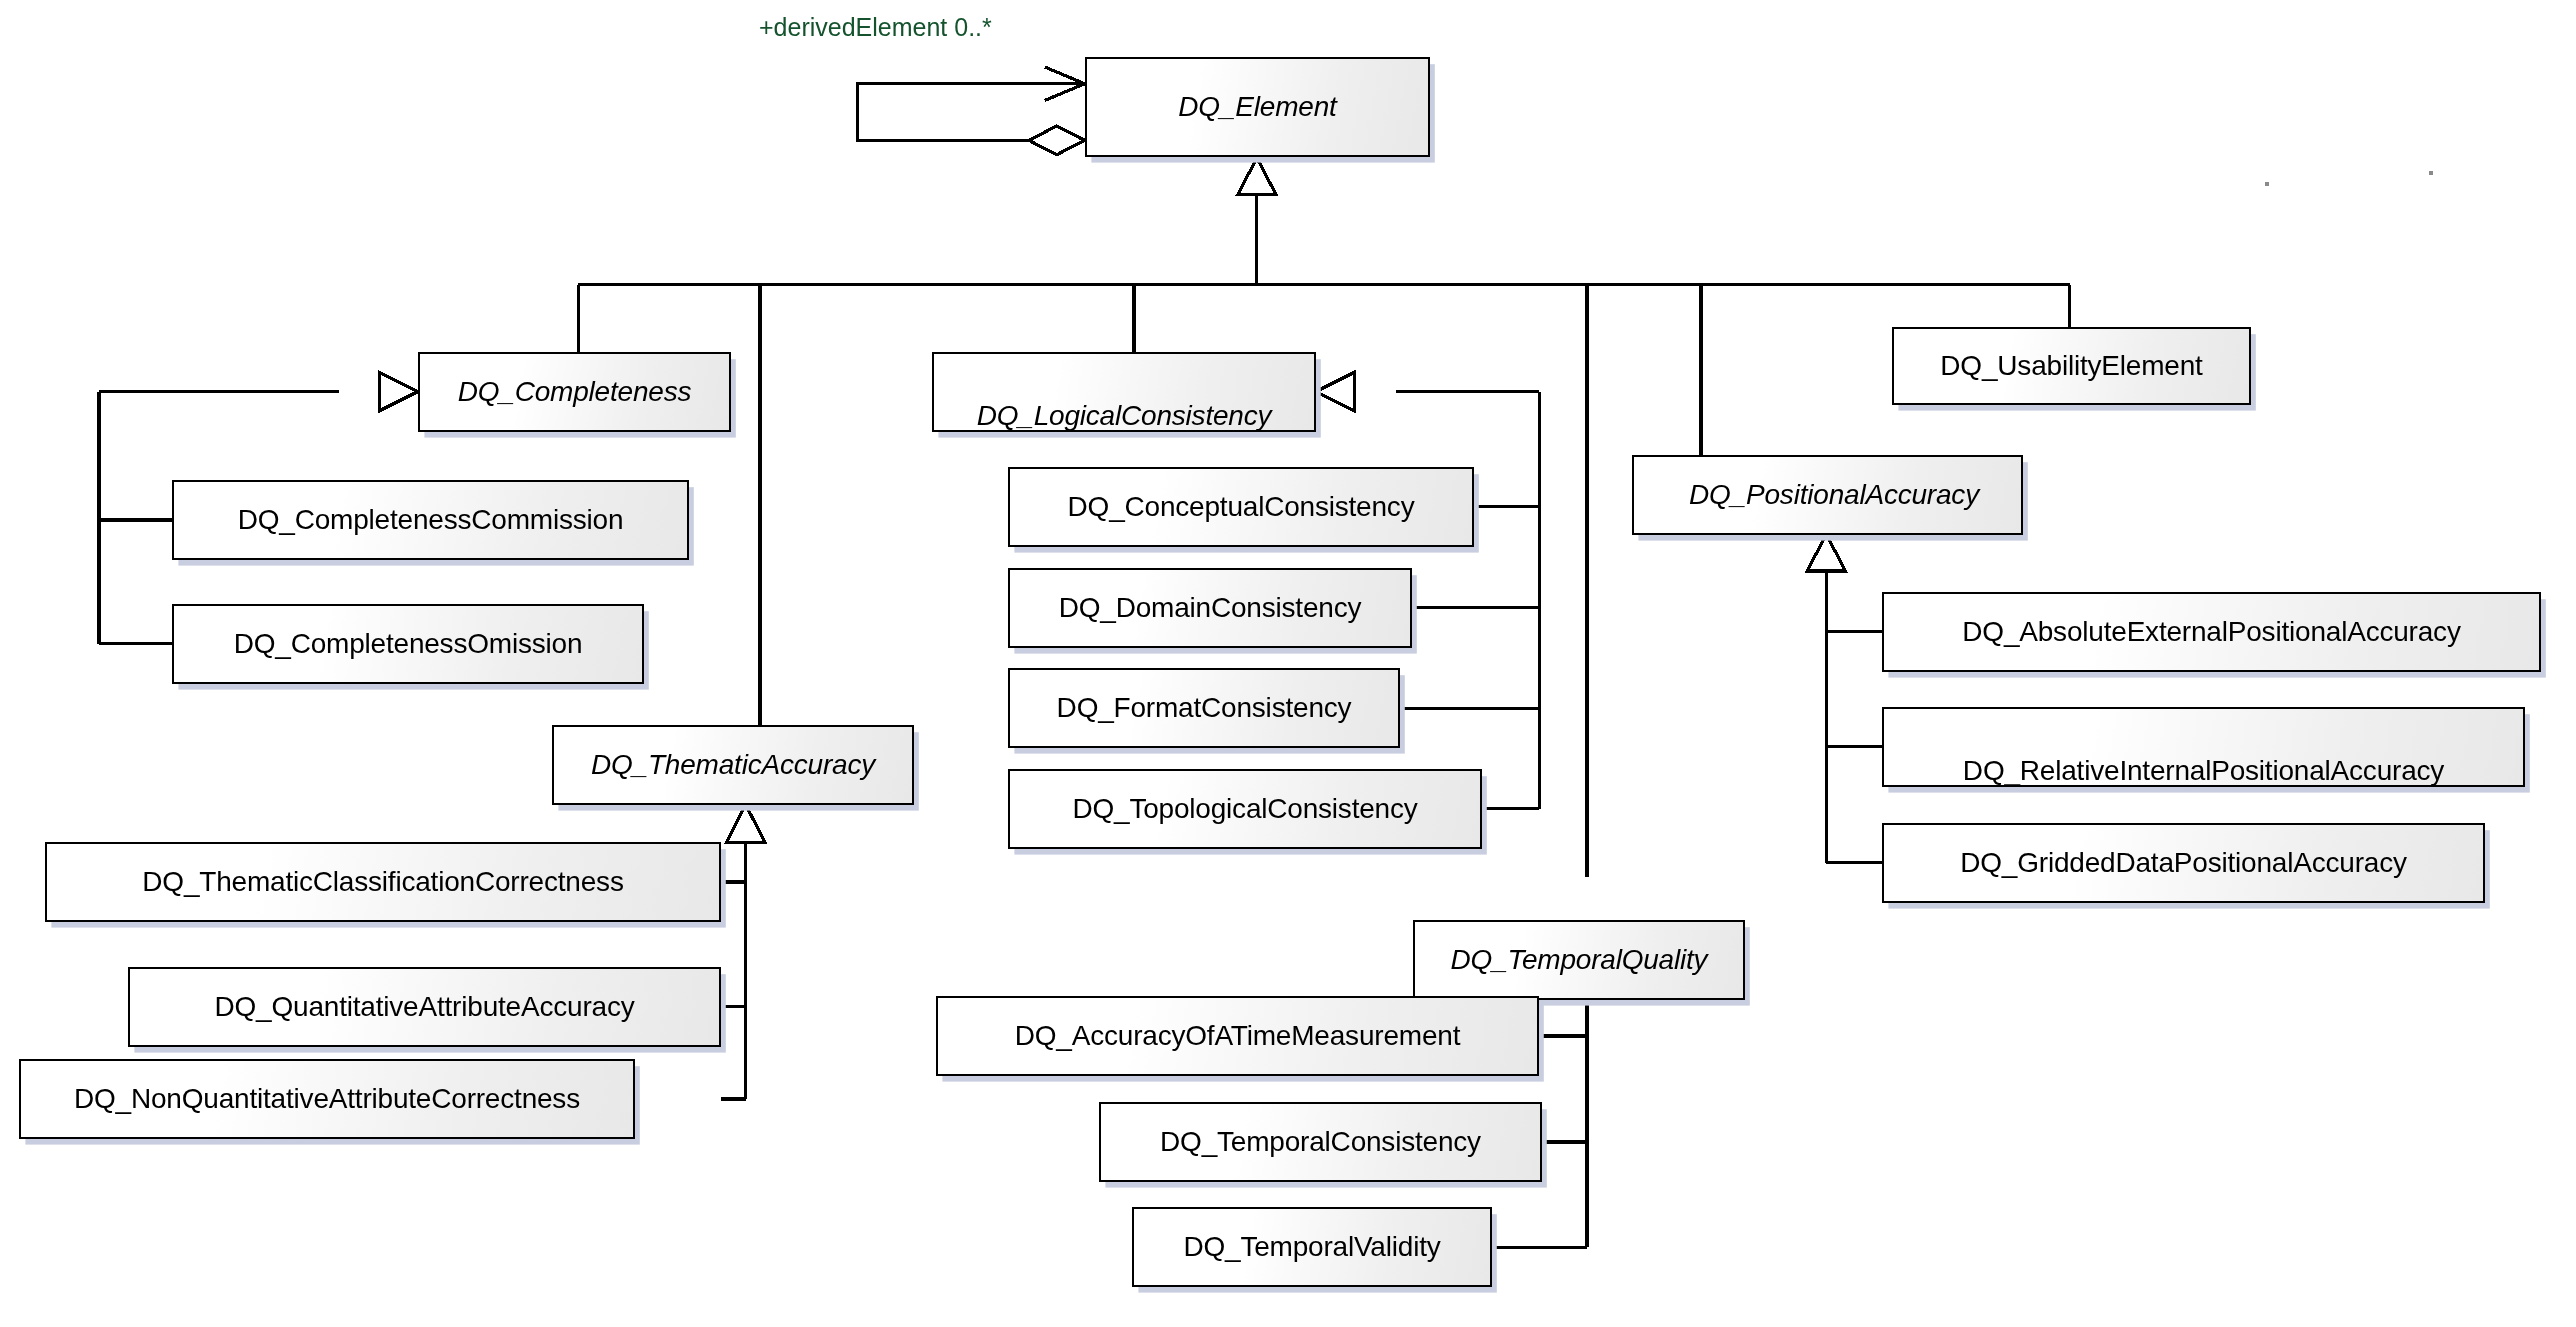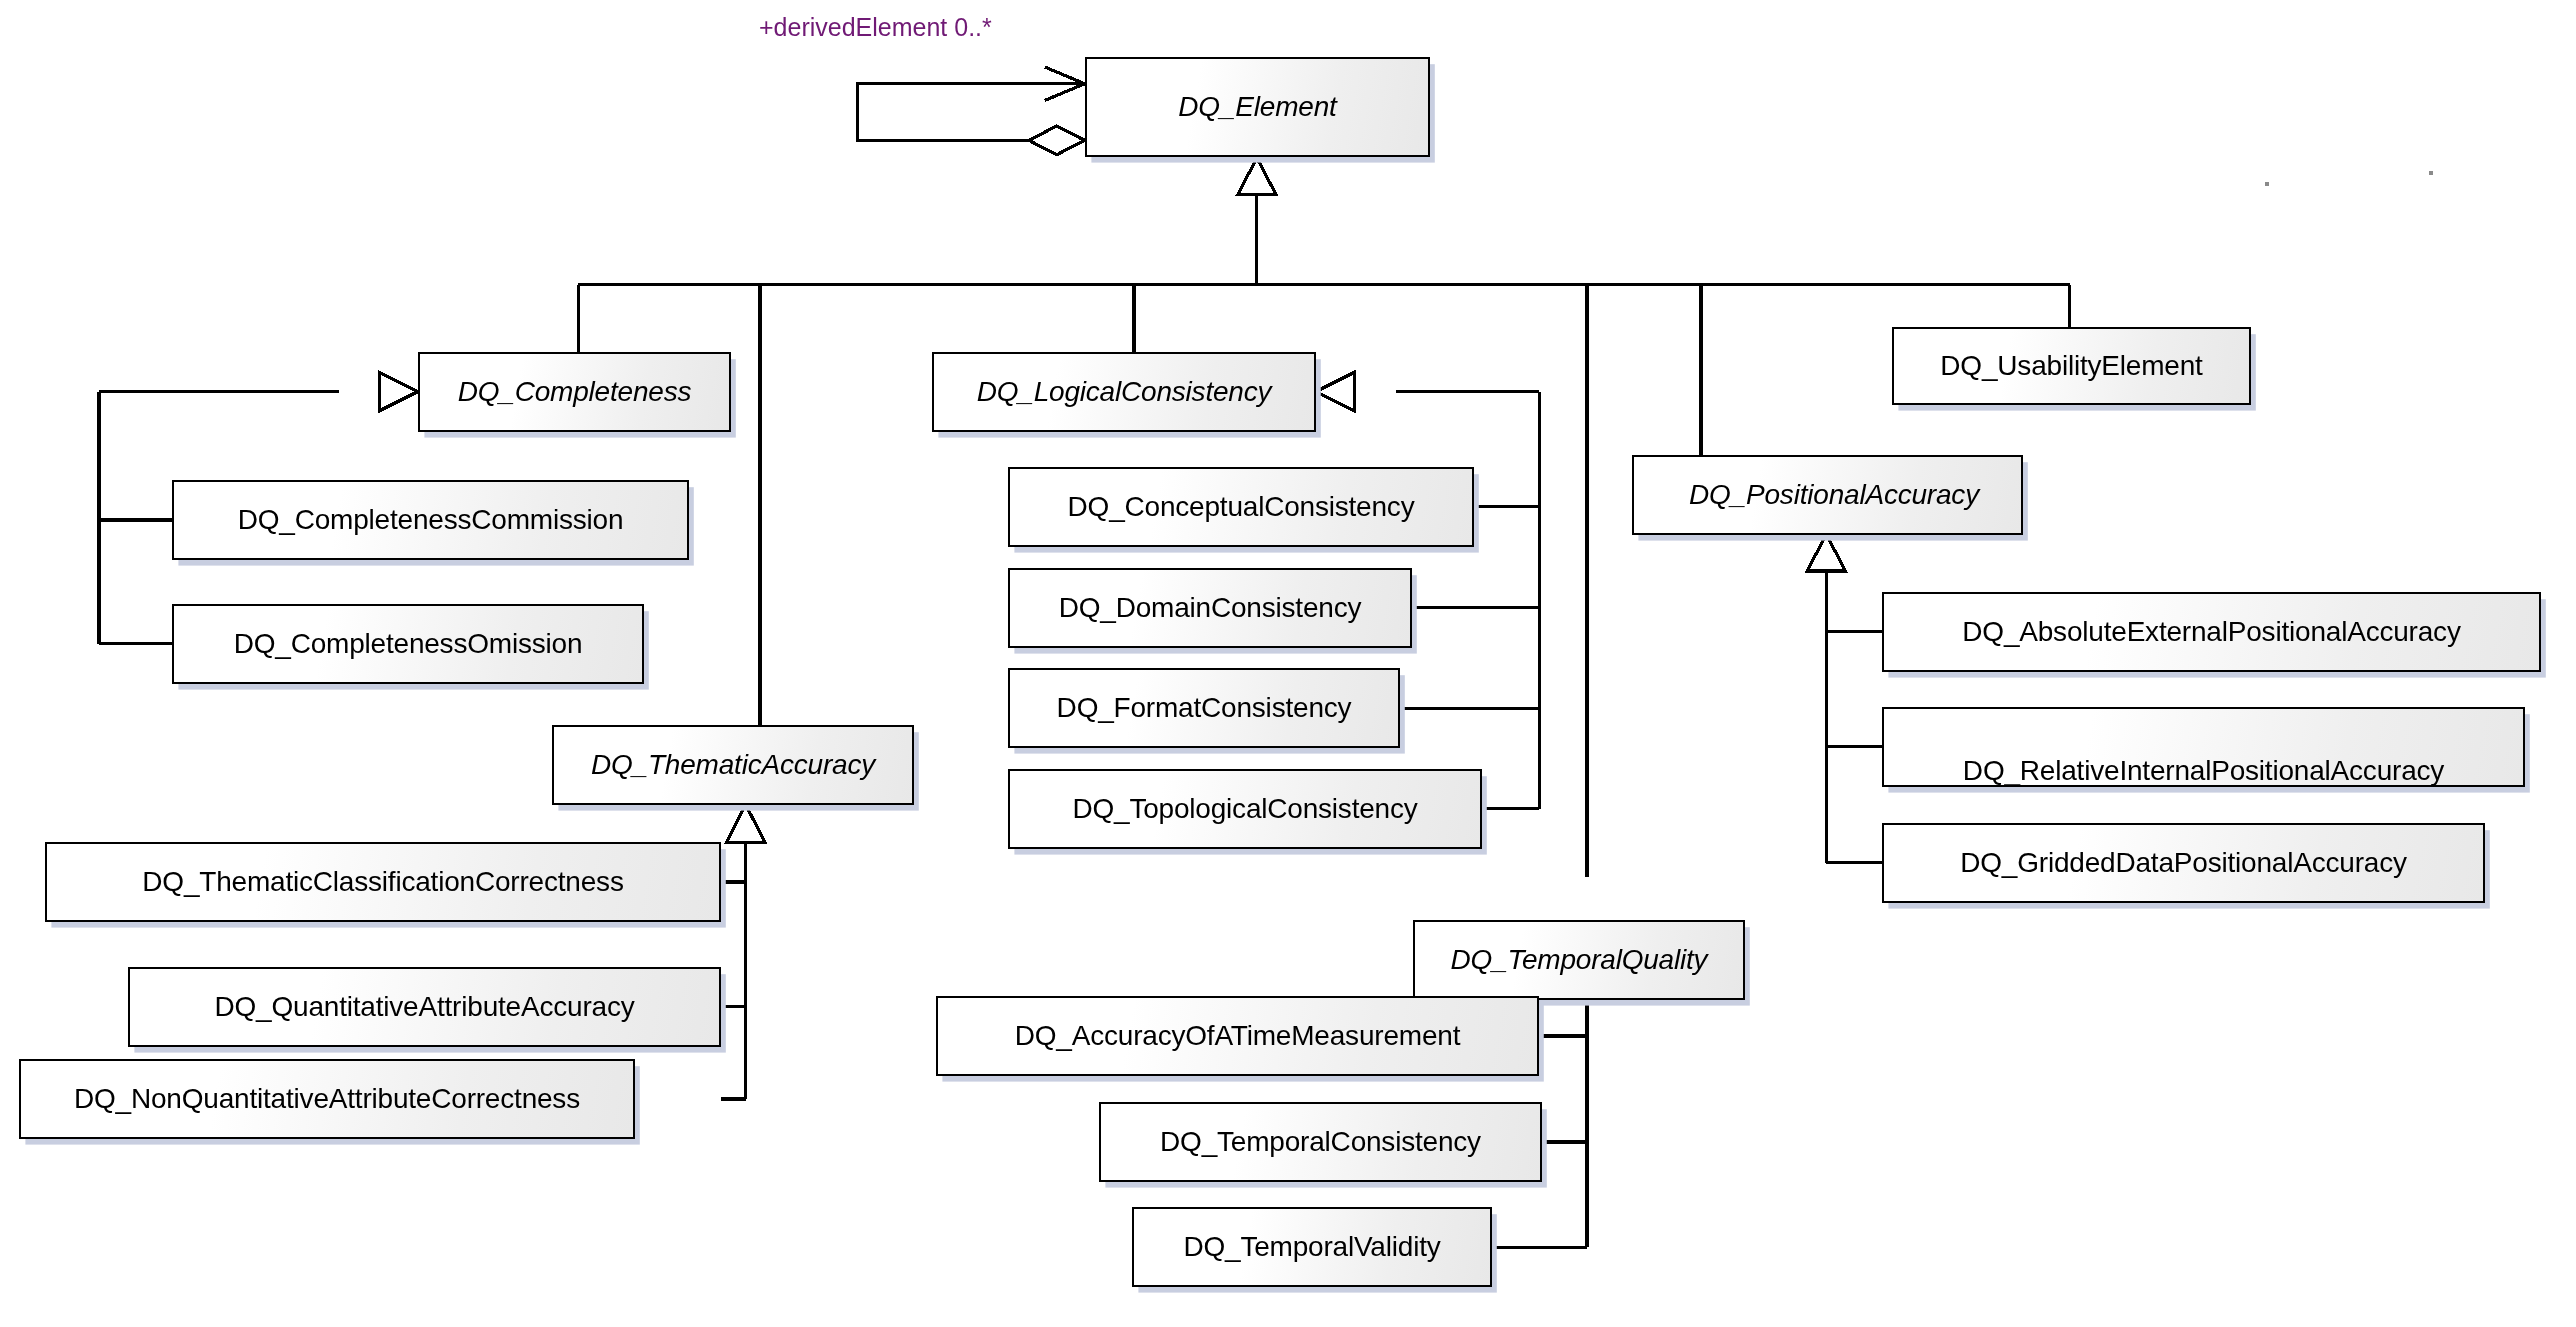--- a/index.html
+++ b/index.html
@@ -45,21 +45,21 @@
     white-space: nowrap;
     letter-spacing: -0.2px;
   }
   .uml-class.abstract .cname {
     font-style: italic;
   }
   .assoc-label {
     position: absolute;
     font-family: "Liberation Sans", sans-serif;
     font-size: 25px;
-    color: #701a75;
+    color: #14532d;
     white-space: nowrap;
     z-index: 6;
   }
   .speck {
     position: absolute;
     width: 4px;
     height: 4px;
     background: #8a8a8a;
     z-index: 4;
   }
@@ -151,21 +151,21 @@
   </div>
 
   <div class="uml-class" style="left:172px;top:480px;width:517px;height:80px;">
     <span class="cname">DQ_CompletenessCommission</span>
   </div>
 
   <div class="uml-class" style="left:172px;top:604px;width:472px;height:80px;">
     <span class="cname">DQ_CompletenessOmission</span>
   </div>
 
-  <div class="uml-class abstract" style="left:932px;top:352px;width:384px;height:80px;">
+  <div class="uml-class abstract" style="left:932px;top:352px;width:384px;height:80px;align-items:flex-end;">
     <span class="cname">DQ_LogicalConsistency</span>
   </div>
 
   <div class="uml-class" style="left:1008px;top:467px;width:466px;height:80px;">
     <span class="cname">DQ_ConceptualConsistency</span>
   </div>
 
   <div class="uml-class" style="left:1008px;top:568px;width:404px;height:80px;">
     <span class="cname">DQ_DomainConsistency</span>
   </div>

